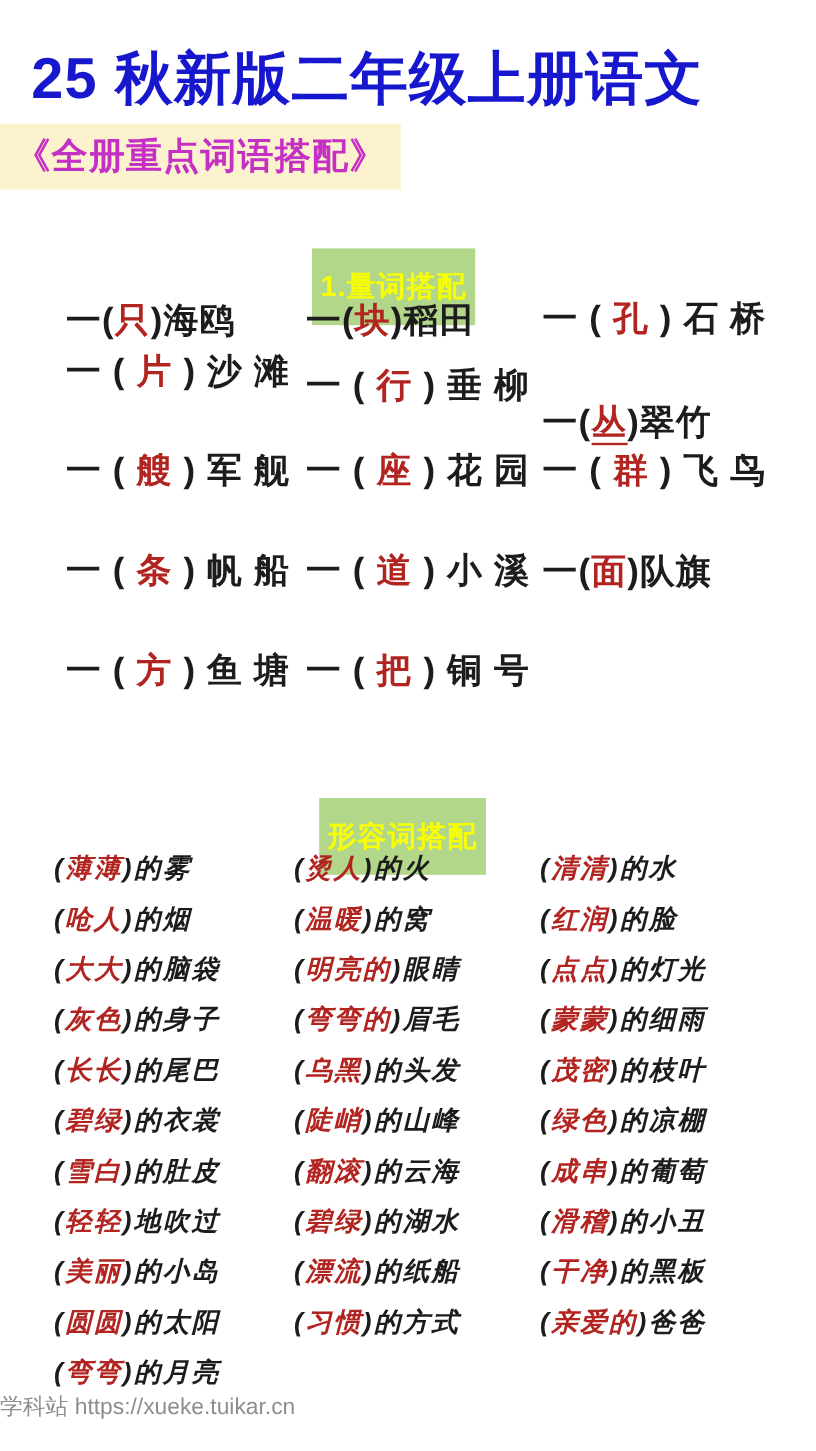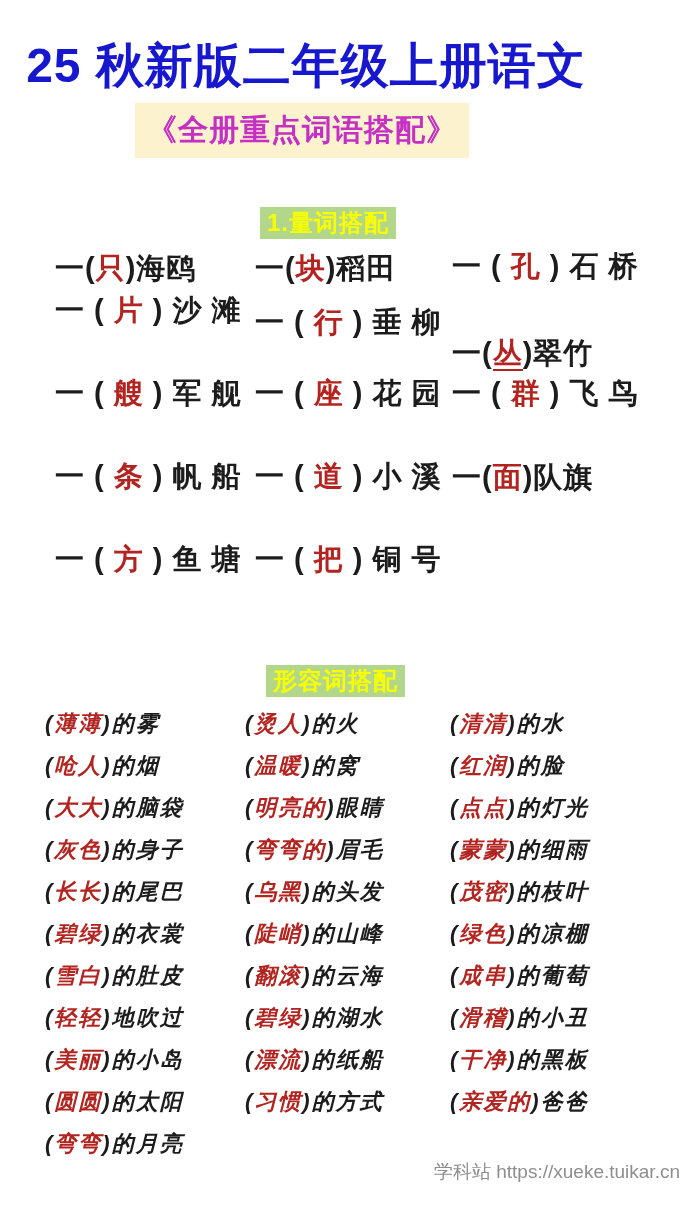--- a/index.html
+++ b/index.html
@@ -4,47 +4,47 @@
 <style>
   html,body{margin:0;padding:0}
   body{
     width:680px;height:1209px;background:#ffffff;position:relative;overflow:hidden;
     font-family:"Liberation Sans",sans-serif;
   }
   .title{
     position:absolute;top:34px;left:0;width:612px;text-align:center;
     font-size:48px;font-weight:bold;color:#1717CE;letter-spacing:1px;white-space:pre;
   }
-  .subtitle-wrap{position:absolute;top:103px;left:0;width:604px;text-align:center}
+  .subtitle-wrap{position:absolute;top:103px;left:0;width:604px;text-align:left}
   .subtitle{
     display:inline-block;background:#FCF2CD;color:#C42FC4;
     font-size:30px;font-weight:bold;padding:7px 12px;letter-spacing:1px;
   }
   .sec-head{
     position:absolute;background:#B3D78A;color:#F7FF00;
-    font-weight:bold;font-size:24px;padding:0 7px;letter-spacing:1px;
+    font-weight:bold;font-size:24px;padding:16px 7px;letter-spacing:1px;
   }
   #qhead{left:260px;top:207px}
   #ahead{left:266px;top:665px}
   .q-cell{
     position:absolute;font-size:29px;font-weight:600;color:#1C1C1C;
     white-space:pre;letter-spacing:1px;line-height:32px;
   }
   .red{color:#B22420}
   .red.u{border-bottom:2px solid #B22420}
   .adj-grid{
     position:absolute;left:45px;top:703px;display:grid;
     grid-template-columns:200px 205px 185px;grid-auto-rows:42px;
   }
   .a-cell{
     font-size:22px;font-weight:600;color:#1C1C1C;
     white-space:pre;letter-spacing:2px;line-height:42px;font-style:italic;
   }
   .footer{
-    position:absolute;top:1159px;left:0;width:680px;text-align:right;
+    position:absolute;top:1159px;left:0;width:680px;text-align:left;
     font-size:19px;color:#8E8E8E;
   }
 </style>
 </head>
 <body>
 
 <div class="title">25 秋新版二年级上册语文</div>
 
 <div class="subtitle-wrap">
   <span class="subtitle">《全册重点词语搭配》</span>

